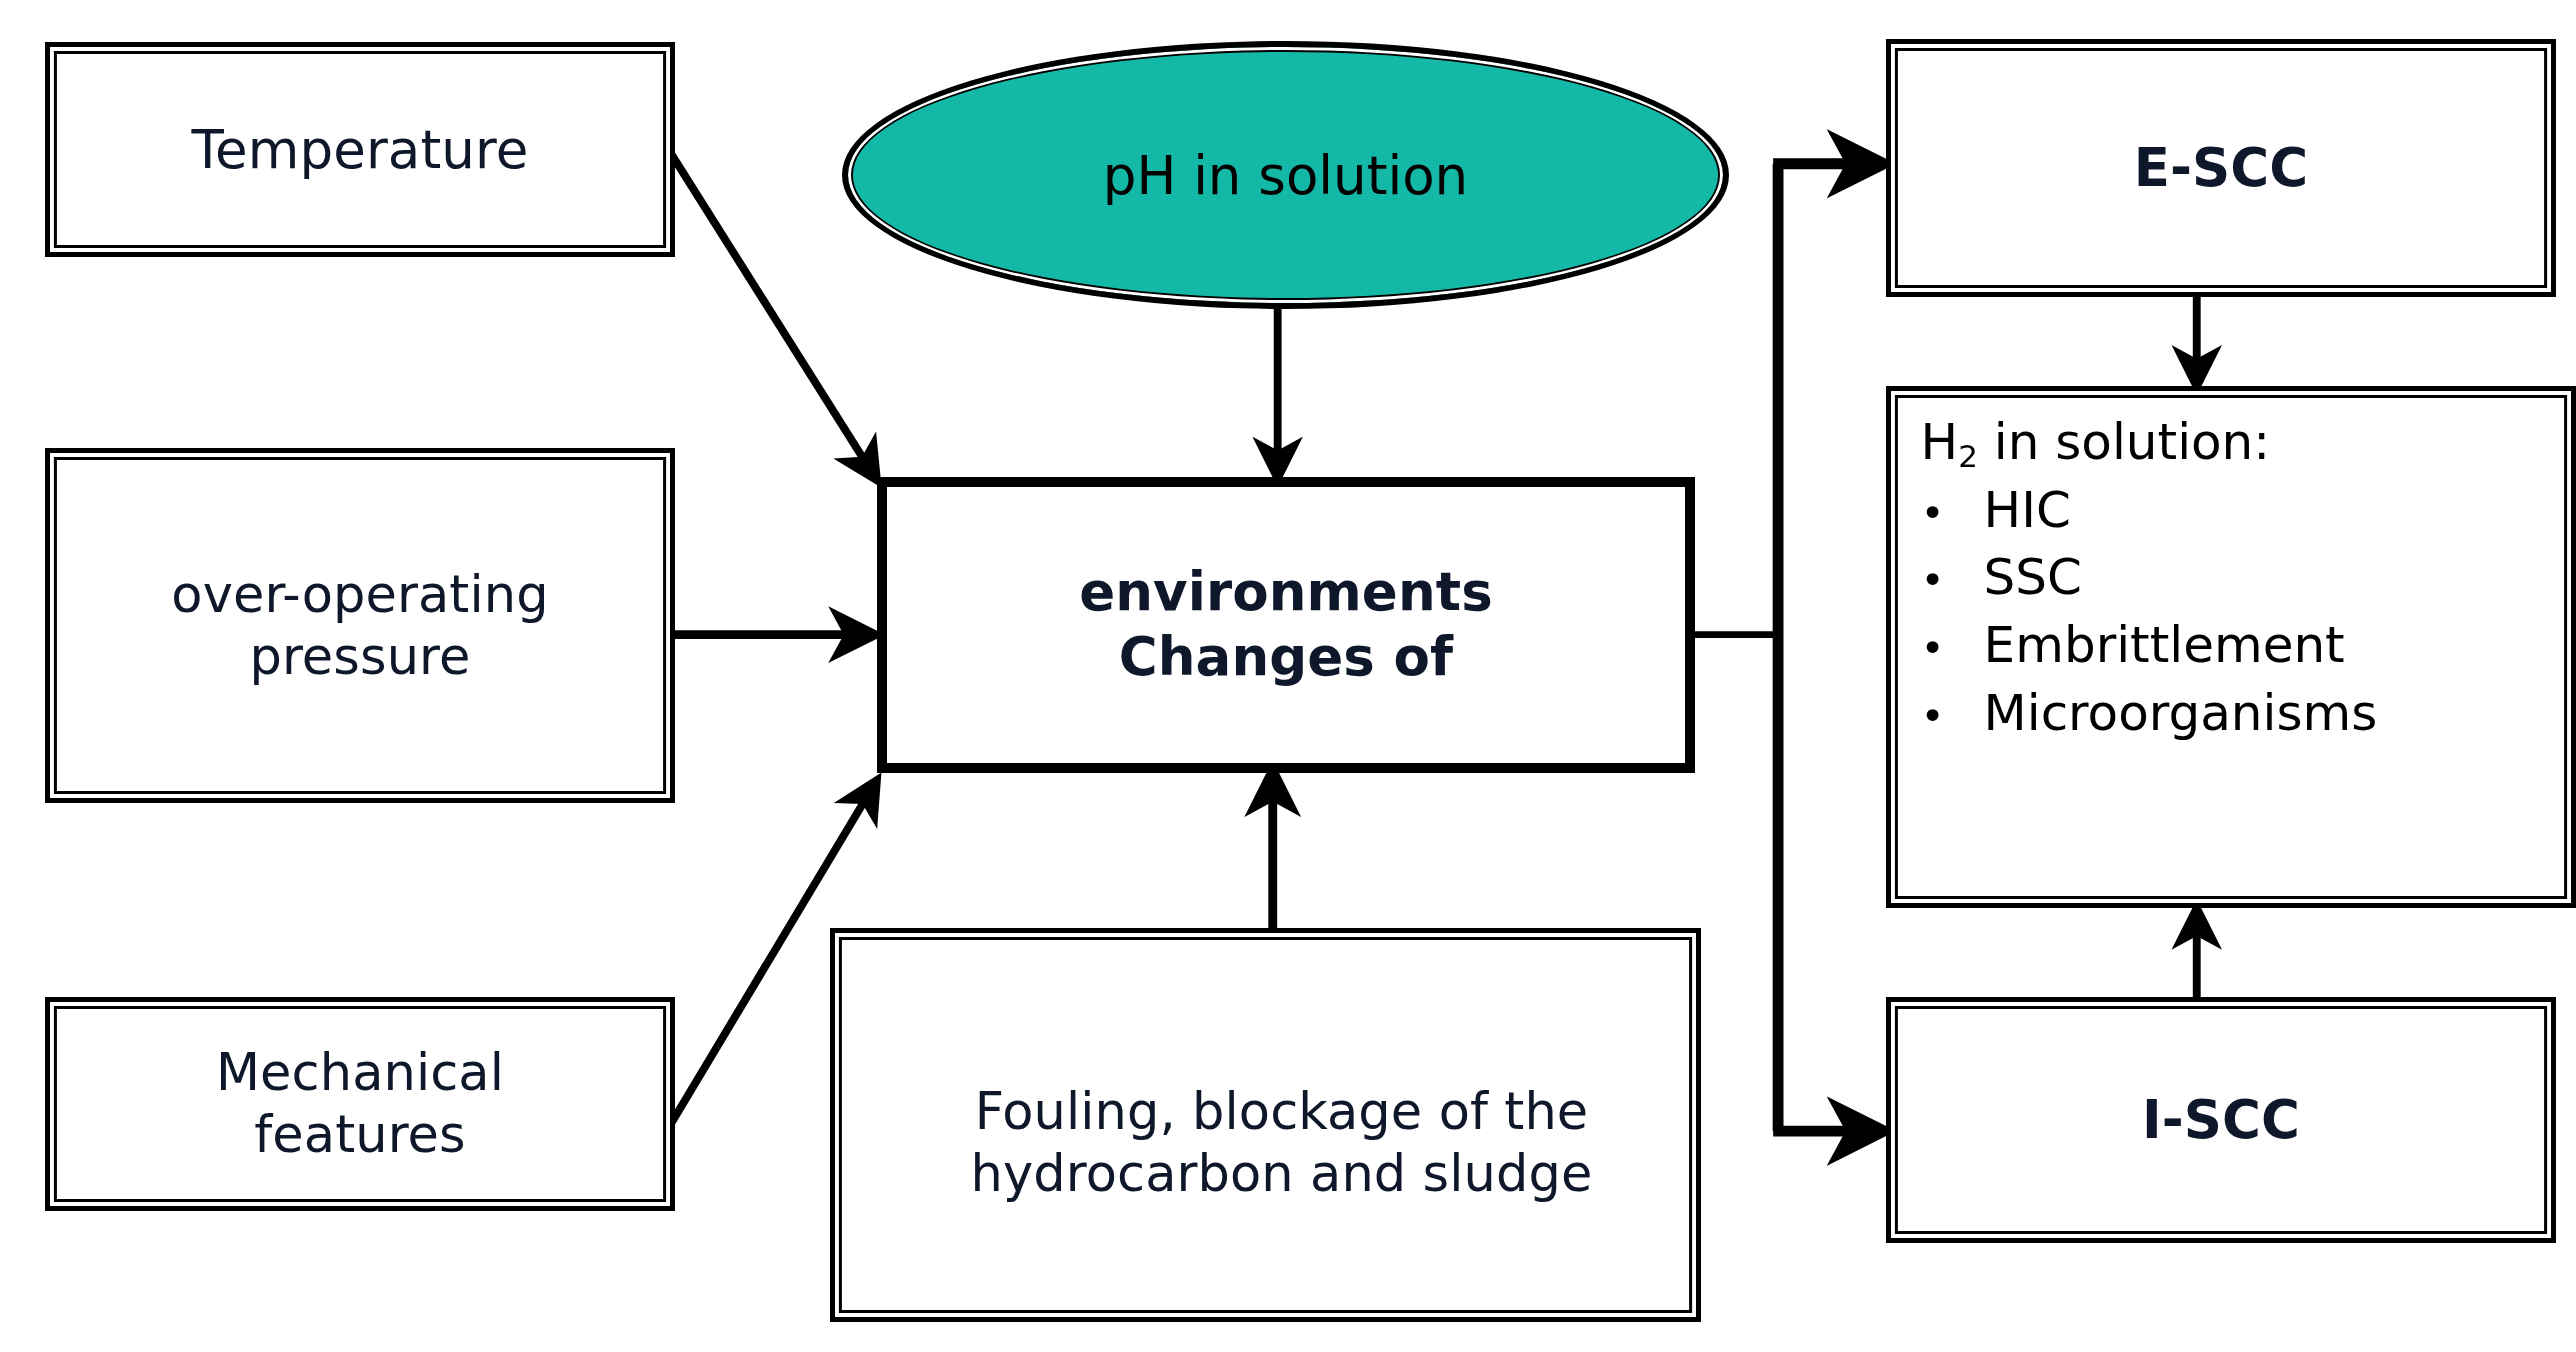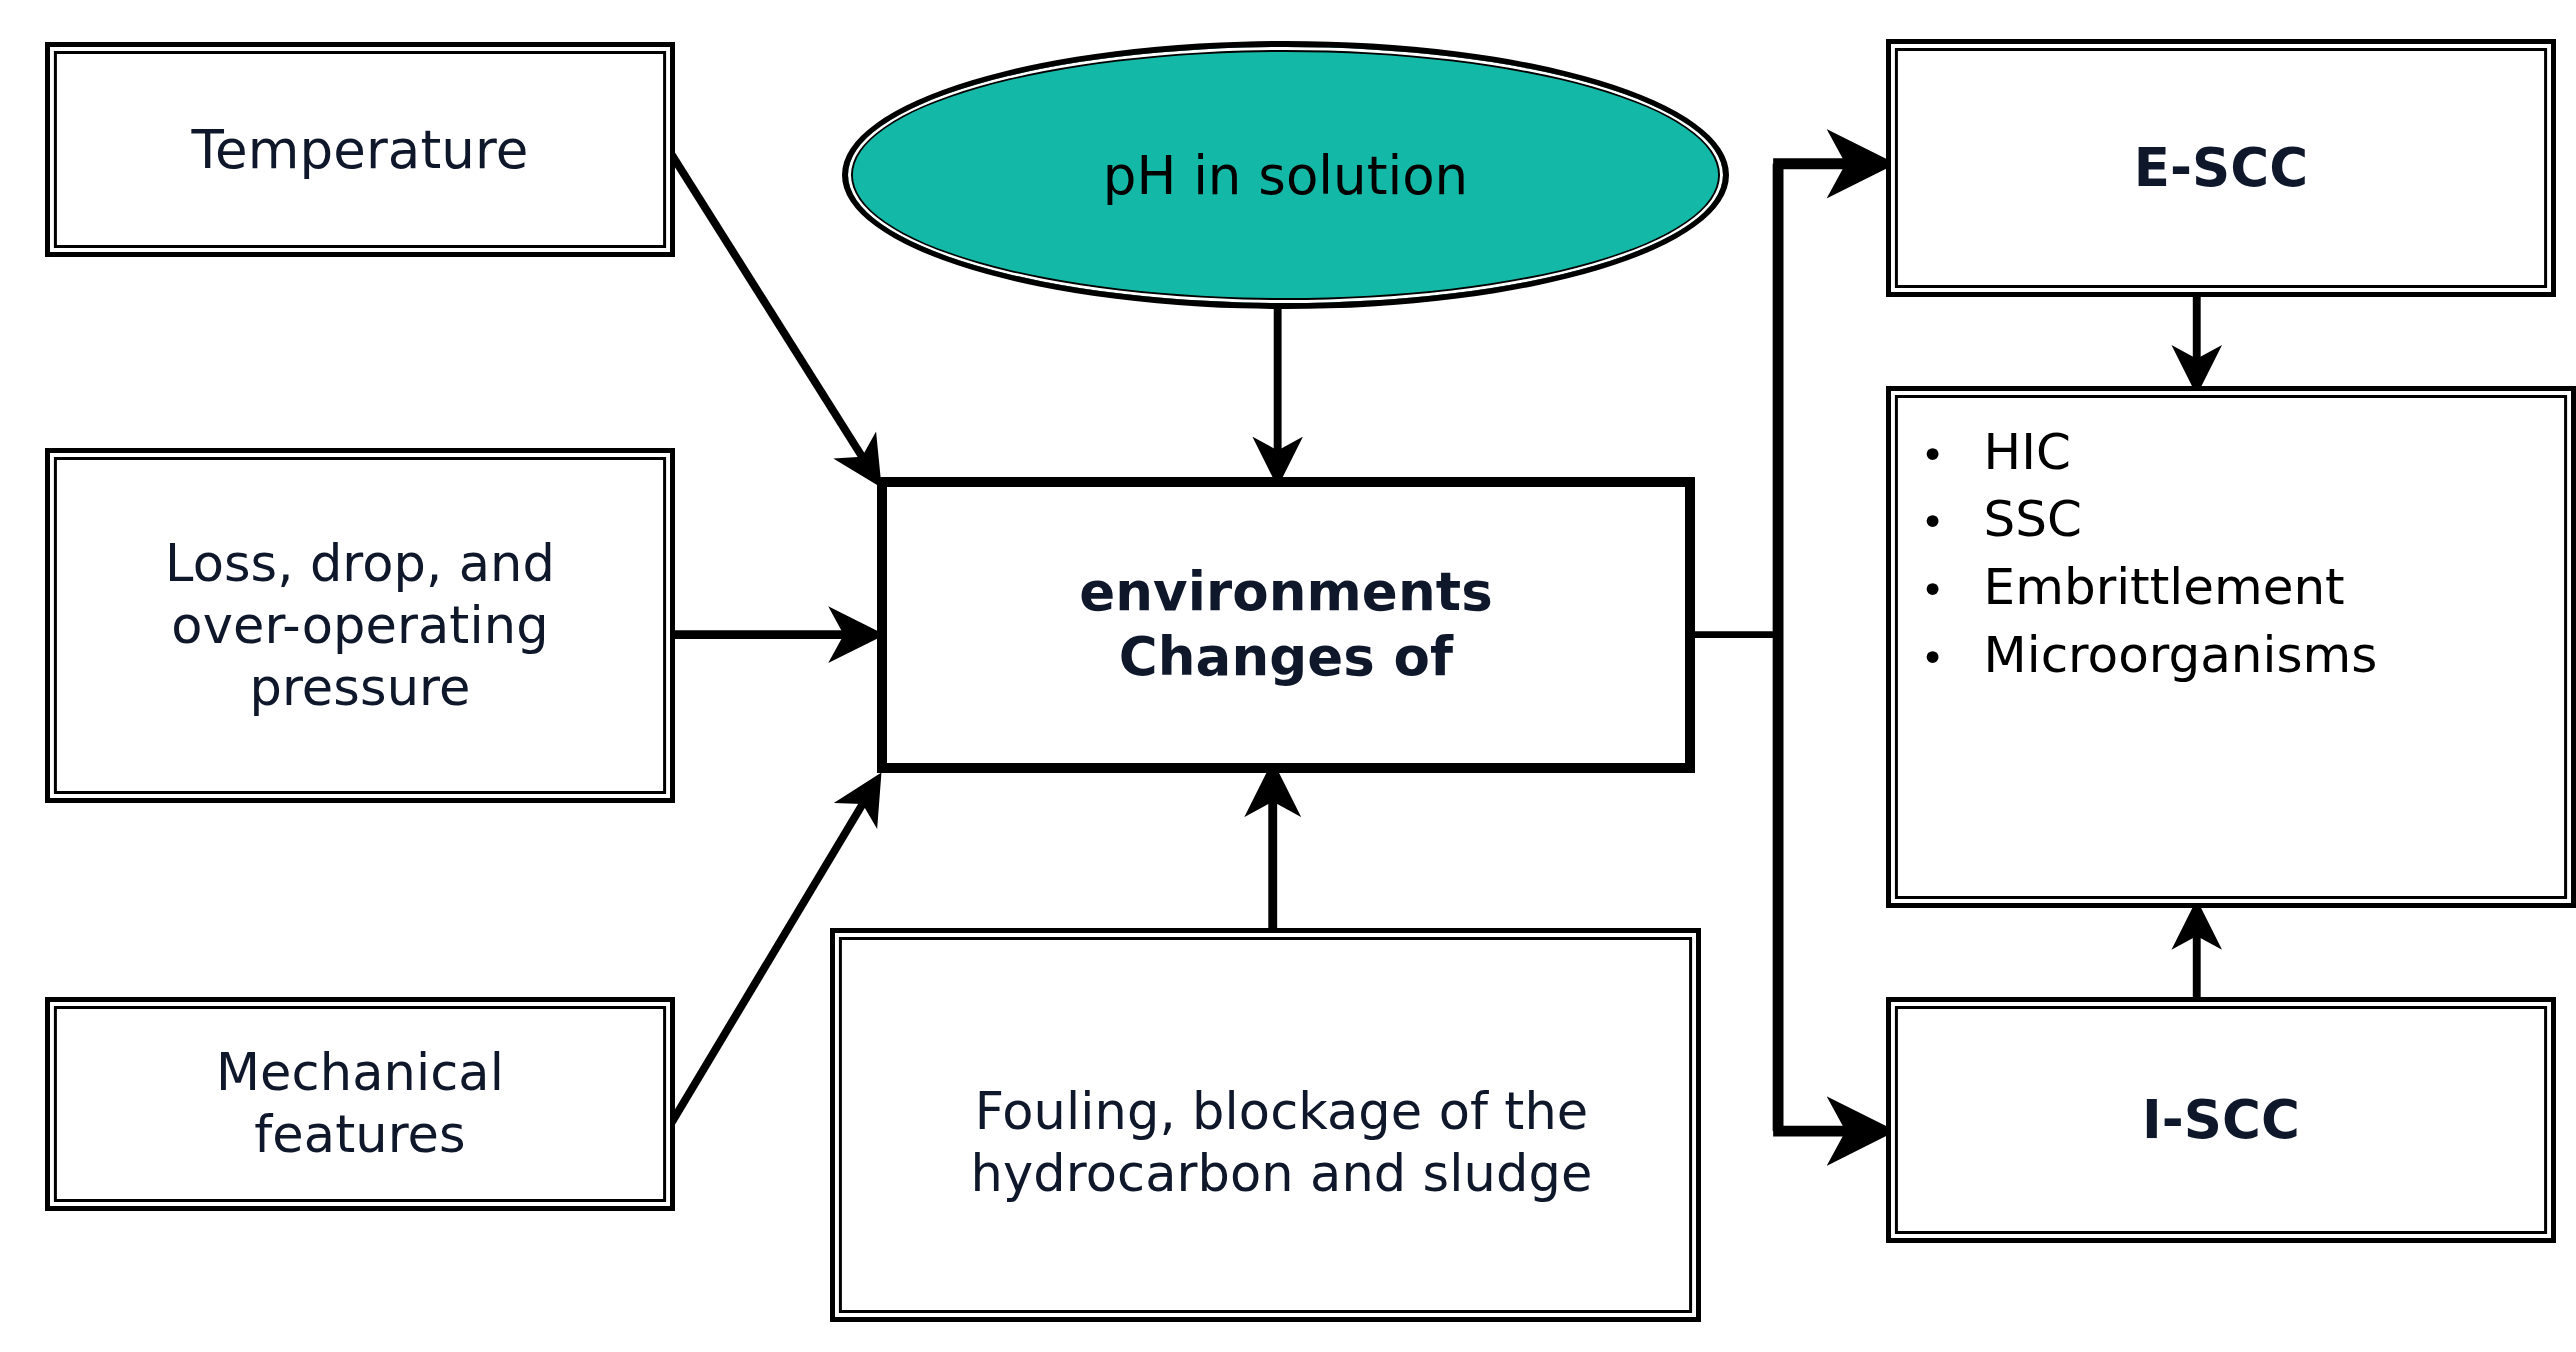--- a/index.html
+++ b/index.html
@@ -87,21 +87,20 @@
 
     <line x1="2230" y1="1012" x2="2230" y2="922" stroke="#000" stroke-width="8" marker-end="url(#ah)"></line>
   </svg>
 
   <div class="node dbl" style="left:45px; top:42px; width:630px; height:215px;">
     <div class="txt vcenter fz-lg">Temperature</div>
   </div>
 
   <div class="node dbl" style="left:45px; top:448px; width:630px; height:355px;">
     <div class="txt vcenter fz-md">
-      <div>Loss, drop, and</div>
       <div>over-operating</div>
       <div>pressure</div>
     </div>
   </div>
 
   <div class="node dbl" style="left:45px; top:997px; width:630px; height:214px;">
     <div class="txt vcenter fz-md">
       <div>Mechanical</div>
       <div>features</div>
     </div>
@@ -123,20 +122,23 @@
       <div>Fouling, blockage of the</div>
       <div>hydrocarbon and sludge</div>
     </div>
   </div>
 
   <div class="node dbl" style="left:1886px; top:39px; width:670px; height:258px;">
     <div class="txt vcenter fz-lg bold">E-SCC</div>
   </div>
 
   <div class="node dbl listbox" style="left:1886px; top:386px; width:690px; height:522px;">
+    <div class="hdr">
+      <span>H</span><sub>2</sub><span> in solution:</span>
+    </div>
     <ul>
       <li>
         <span class="bullet">•</span>
         <span>HIC</span>
       </li>
       <li>
         <span class="bullet">•</span>
         <span>SSC</span>
       </li>
       <li>

